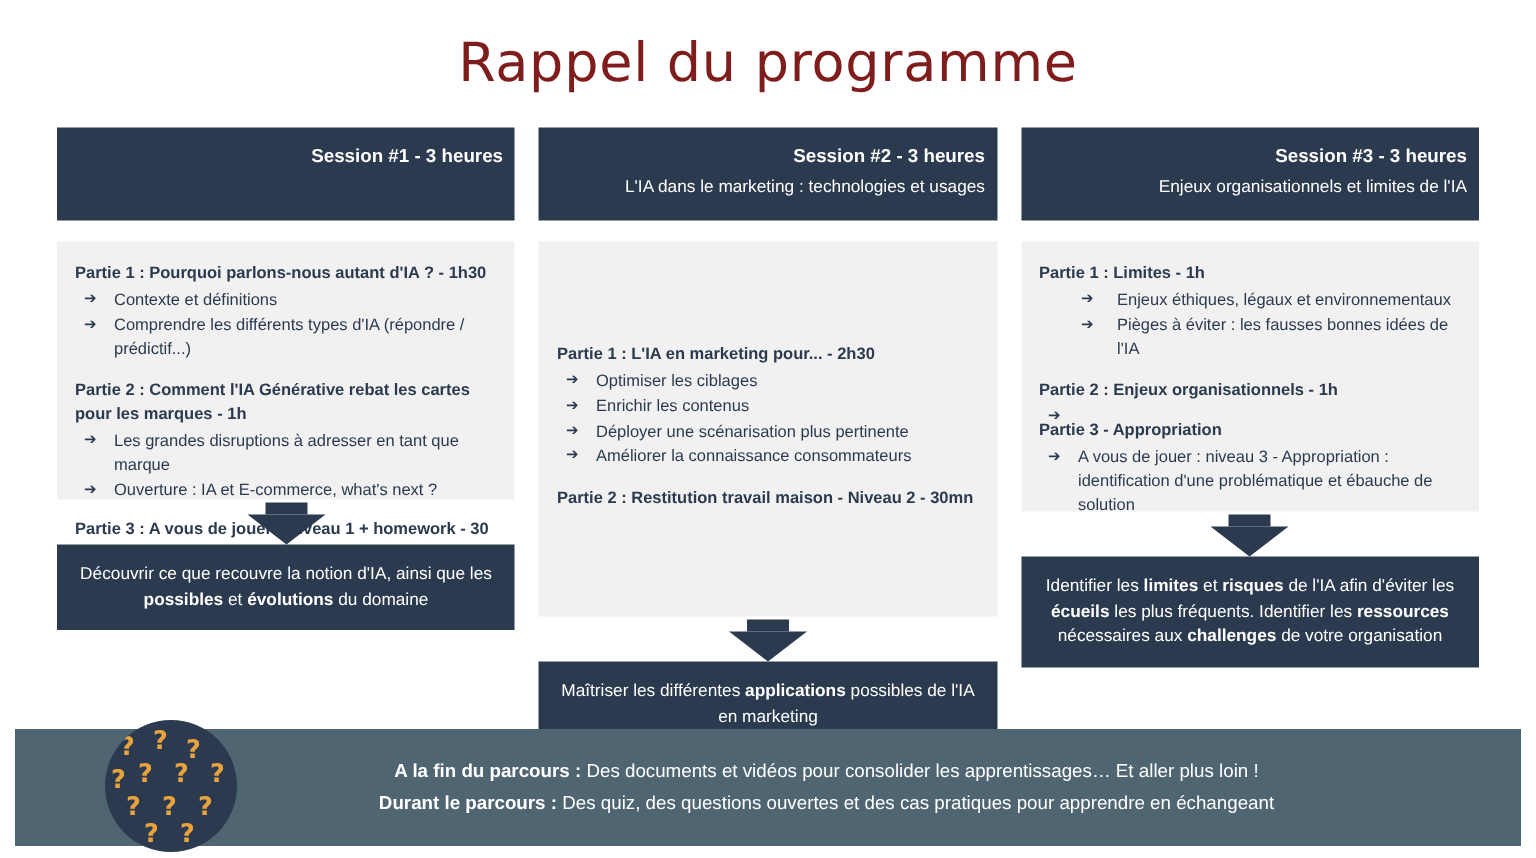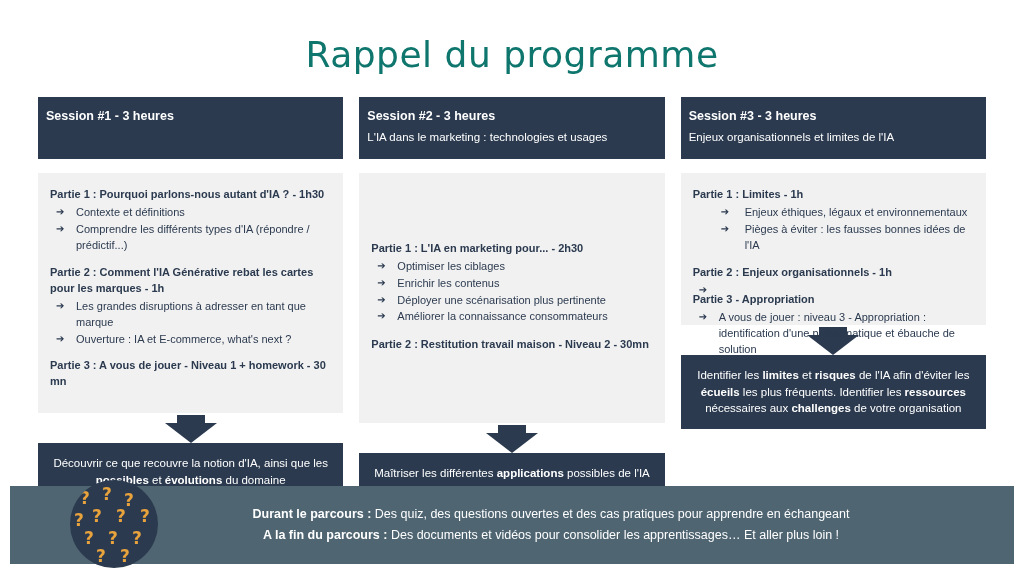--- a/index.html
+++ b/index.html
@@ -9,38 +9,38 @@
     height: 572px;
     background: #ffffff;
     font-family: "Liberation Sans", sans-serif;
     overflow: hidden;
     position: relative;
   }
   .slide-title {
     text-align: center;
     font-size: 36px;
     font-weight: 400;
-    color: #0f766e;
+    color: #7f1d1d;
     letter-spacing: 0.5px;
-    padding-top: 34px;
+    padding-top: 22px;
     margin: 0;
     font-family: "DejaVu Sans", sans-serif;
   }
   .columns {
     display: flex;
     gap: 16px;
     padding: 0 38px;
     margin-top: 22px;
     align-items: flex-start;
   }
   .col { flex: 1; display: flex; flex-direction: column; }
   .col-header {
     background: #2b3a4f;
     color: #ffffff;
-    text-align: left;
+    text-align: right;
     padding: 12px 8px 13px 8px;
     min-height: 62px;
   }
   .col-header .h-title {
     font-size: 12.5px;
     font-weight: bold;
     display: block;
     margin-bottom: 7px;
   }
   .col-header .h-sub {
@@ -51,23 +51,23 @@
   }
   .col-body {
     background: #f1f1f1;
     margin-top: 14px;
     padding: 14px 12px 14px 12px;
     font-size: 11px;
     color: #2b3a4f;
     line-height: 1.45;
     position: relative;
   }
-  .col-body.h1 { height: 240px; }
+  .col-body.h1 { height: 172px; }
   .col-body.h2 { height: 250px; display: flex; flex-direction: column; justify-content: center; }
-  .col-body.h3 { height: 152px; }
+  .col-body.h3 { height: 180px; }
   .part-title {
     font-weight: bold;
     font-size: 11px;
     margin: 0 0 2px 0;
     color: #2b3a4f;
   }
   .part-block { margin-bottom: 11px; }
   .part-block:last-child { margin-bottom: 0; }
   ul.bullets { list-style: none; margin: 0; padding: 0; }
   ul.bullets li {
@@ -261,16 +261,16 @@
     <span style="left:46px; top:26px;">?</span>
     <span style="left:22px; top:26px;">?</span>
     <span style="left:4px; top:30px;">?</span>
     <span style="left:14px; top:48px;">?</span>
     <span style="left:38px; top:48px;">?</span>
     <span style="left:62px; top:48px;">?</span>
     <span style="left:26px; top:66px;">?</span>
     <span style="left:50px; top:66px;">?</span>
   </div>
   <div class="banner-text">
+    <div><b>A la fin du parcours :</b><span> Des documents et vidéos pour consolider les apprentissages… Et aller plus loin !</span></div>
     <div><b>Durant le parcours :</b><span> Des quiz, des questions ouvertes et des cas pratiques pour apprendre en échangeant</span></div>
-    <div><b>A la fin du parcours :</b><span> Des documents et vidéos pour consolider les apprentissages… Et aller plus loin !</span></div>
   </div>
 </div>
 
 </body></html>

